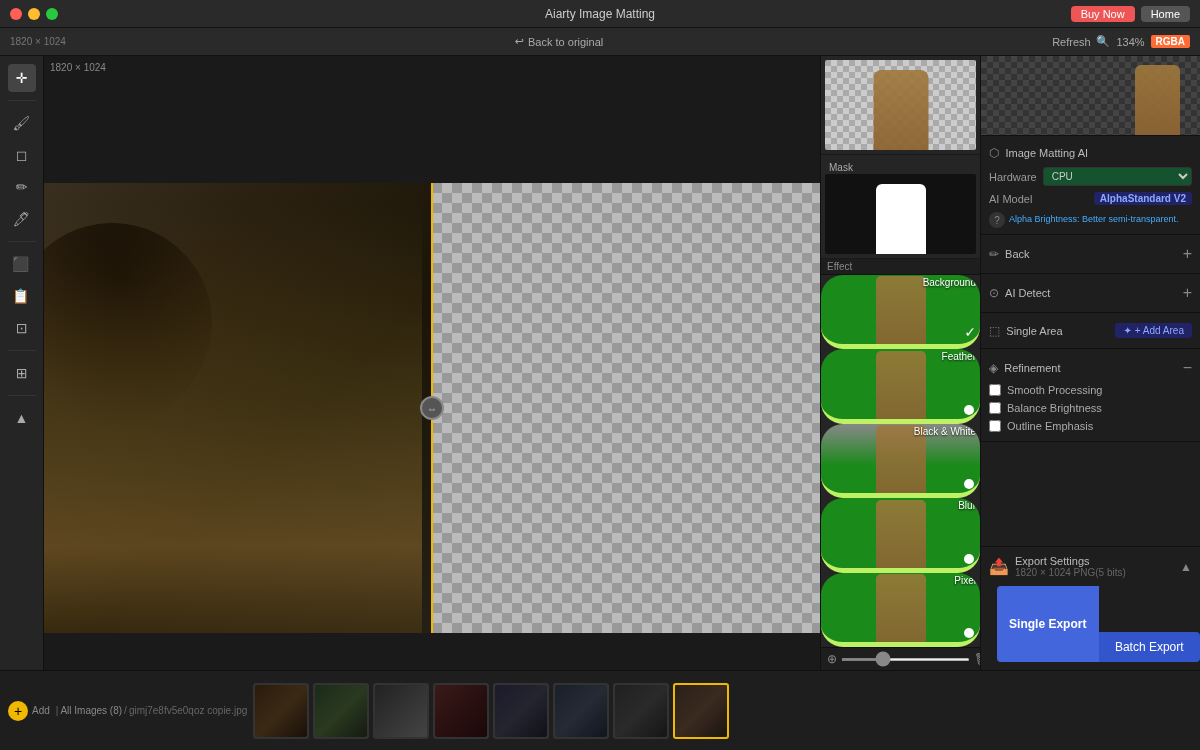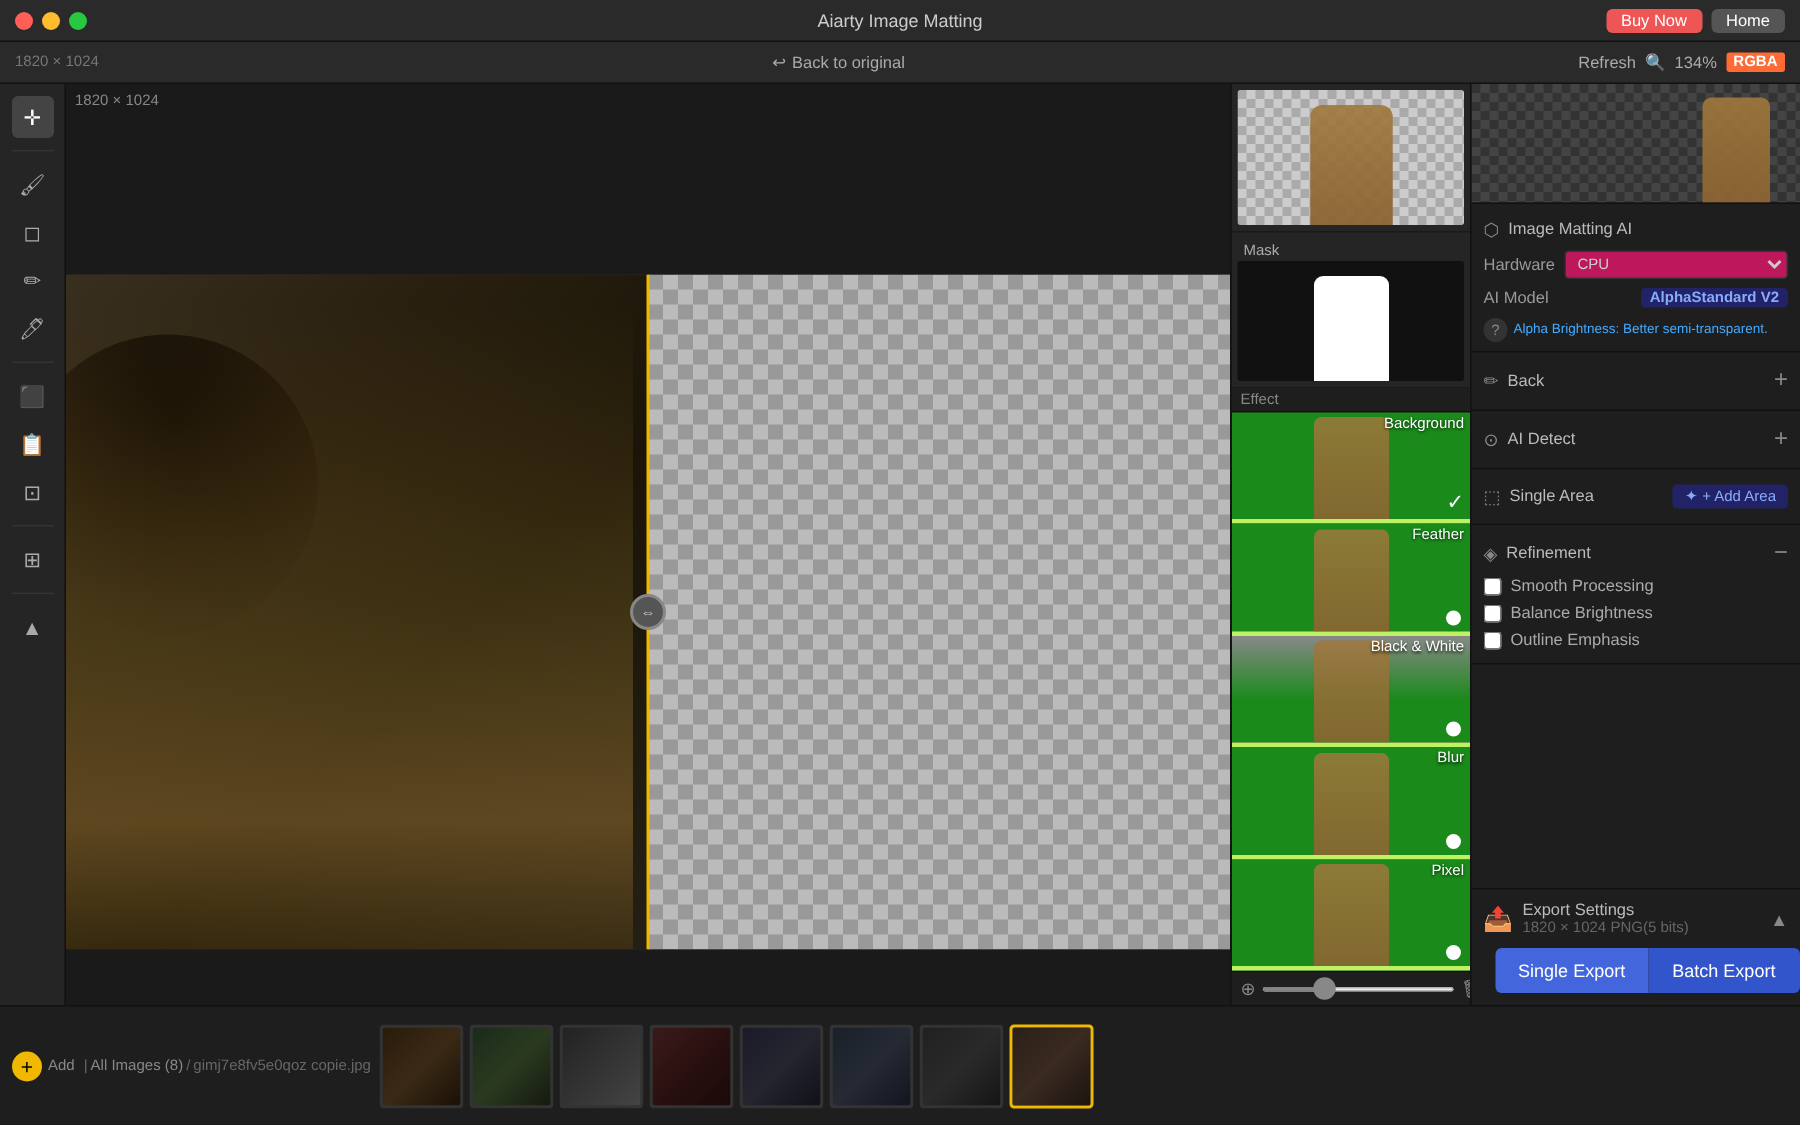--- a/index.html
+++ b/index.html
@@ -278,21 +278,21 @@
     .section-action {
       font-size: 16px; color: #888; cursor: pointer;
     }
 
     .setting-row {
       display: flex; align-items: center; justify-content: space-between;
       padding: 3px 0;
     }
     .setting-label { font-size: 11px; color: #999; }
     select.setting-select {
-      background: #be185d; border: 1px solid #333; color: #ccc;
+      background: #14532d; border: 1px solid #333; color: #ccc;
       font-size: 10px; padding: 2px 4px; border-radius: 3px;
       cursor: pointer; flex: 1; margin-left: 6px;
     }
     .ai-model-badge {
       background: #444; color: #8af; padding: 1px 6px;
       border-radius: 3px; font-size: 10px; font-weight: bold;
     }
     .ai-model-v2 {
       background: #226; color: #8af;
     }
@@ -321,22 +321,23 @@
     .effect-label-bar {
       font-size: 10px; color: #888; padding: 2px 6px;
       background: #1e1e1e; border-bottom: 1px solid #111;
     }
     .effect-item {
       position: relative;
       width: 100%;
       height: 80px;
       background: #1a8a1a;
       overflow: hidden;
-      border-bottom: 3px solid #bef264;
+      border-bottom: 5px solid #bef264;
       cursor: pointer;
+      border-radius: 22px;
     }
     .effect-item-label {
       position: absolute; top: 2px; right: 4px;
       font-size: 10px; color: #fff;
       text-shadow: 0 1px 2px rgba(0,0,0,0.8);
       z-index: 2;
     }
     .effect-figure {
       position: absolute;
       bottom: 0;
@@ -424,30 +425,31 @@
     .t5 { background: linear-gradient(135deg, #1a1a2a 0%, #252530 50%, #101018 100%); }
     .t6 { background: linear-gradient(135deg, #1a2028 0%, #252a35 50%, #101520 100%); }
     .t7 { background: linear-gradient(135deg, #202020 0%, #2a2a2a 50%, #151515 100%); }
     .t8 { background: linear-gradient(135deg, #2a2018 0%, #3a2a20 50%, #1a1510 100%); }
     .export-single {
       flex: 1;
       background: #4466dd;
       color: #fff; border: none;
       padding: 8px 0; font-size: 12px;
       cursor: pointer; border-radius: 4px 0 0 4px;
-      font-weight: 400;
+      font-weight: 700;
       margin-left: 16px;
     }
     .export-batch {
       flex: 1;
       background: #3355cc;
       color: #fff; border: none;
       padding: 8px 0; font-size: 12px;
       cursor: pointer; border-radius: 0 4px 4px 0;
       font-weight: 500;
+      margin-top: 46px;
     }
 
     
     #content-area {
       display: flex;
       flex: 1;
       overflow: hidden;
     }
 
     

